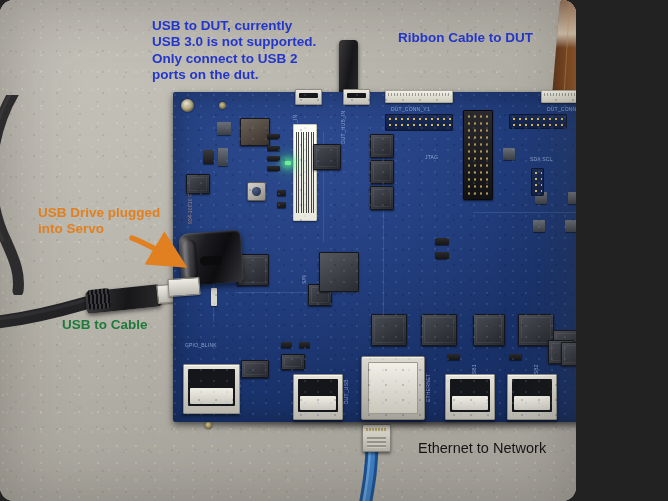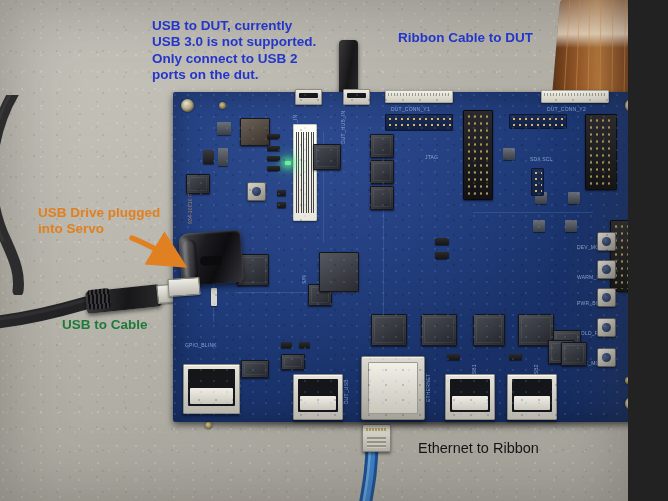--- a/index.html
+++ b/index.html
@@ -1,20 +1,21 @@
 <!DOCTYPE html>
 <html><head>
 <meta charset="utf-8">
 <title>Servo board annotated photo</title>
 <style>
   html,body{margin:0;padding:0;background:#222;}
   body{font-family:"Liberation Sans",sans-serif;}
   #stage{
-    position:relative;width:628px;height:501px;overflow:hidden;
+    position:relative;width:576px;height:501px;overflow:hidden;
     background:#b5b2aa;
+    border-radius:14px;
   }
   
   .desk{
     position:absolute;inset:0;
     background:
       radial-gradient(circle at 18% 12%, #c3c0b8 0%, rgba(195,192,184,0) 55%),
       radial-gradient(circle at 85% 88%, #a9a69e 0%, rgba(169,166,158,0) 60%),
       linear-gradient(160deg,#bcb9b1 0%,#b2afa6 45%,#a8a59d 100%);
   }
   .desk::after{
@@ -406,15 +407,15 @@
     <defs>
       <marker id="ah" markerWidth="7" markerHeight="7" refX="5" refY="3.5" orient="auto">
         <path d="M0,0 L7,3.5 L0,7 Z" fill="#e08020"></path>
       </marker>
     </defs>
     <path d="M2,6 C22,14 38,24 48,30" stroke="#e08020" stroke-width="5.5" fill="none" stroke-linecap="round" marker-end="url(#ah)"></path>
   </svg>
 
   <div class="note green" style="left:62px;top:317px;font-size:13.5px;">USB to Cable</div>
 
-  <div class="note black" style="left:418px;top:440px;font-size:14.5px;">Ethernet to Ribbon</div>
+  <div class="note black" style="left:418px;top:440px;font-size:14.5px;">Ethernet to Network</div>
 
 </div>
 
 </body></html>

